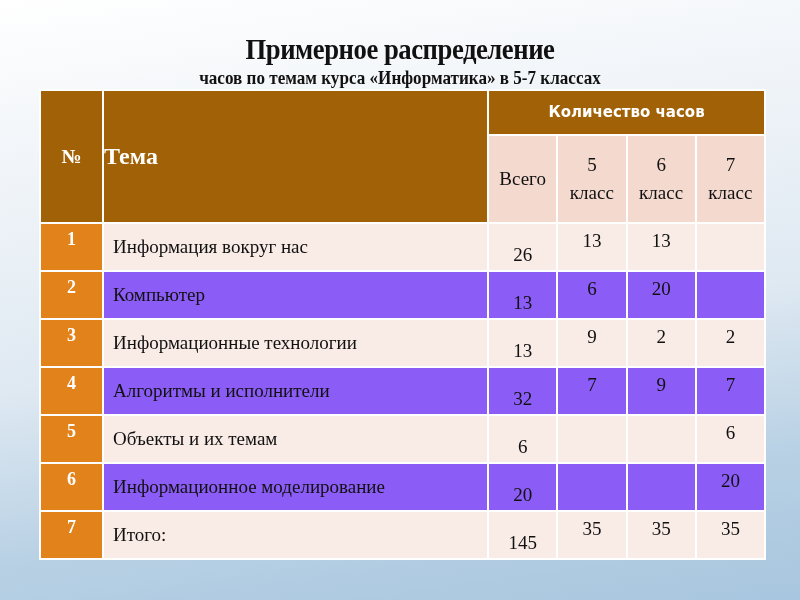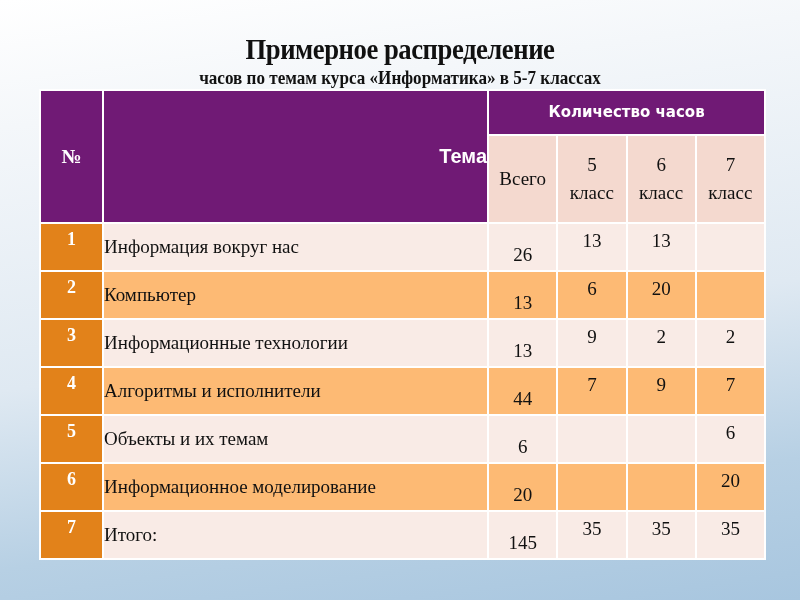--- a/index.html
+++ b/index.html
@@ -17,32 +17,32 @@
       position: absolute; left: 0; top: 67px; width: 800px; text-align: center;
       font-family: "Liberation Serif", serif; font-weight: bold; font-size: 19px;
       color: #111; transform: scaleX(0.9);
     }
     table {
       position: absolute; left: 39px; top: 89px;
       border-collapse: collapse; table-layout: fixed;
       width: 727px;
     }
     td, th { border: 2px solid #ffffff; padding: 0; }
-    .hdr { background: #701a75; color: #fff; }
+    .hdr { background: #a16207; color: #fff; }
     .hdr-num { width: 61px; height: 131px; font-family: "Liberation Serif", serif; font-weight: bold; font-size: 20px; text-align: center; vertical-align: middle; }
-    .hdr-topic { width: 383px; font-family: Liberation Sans, sans-serif; font-weight: bold; font-size: 20px; text-align: right; vertical-align: middle; }
+    .hdr-topic { width: 383px; font-family: Liberation Serif, serif; font-weight: bold; font-size: 24px; text-align: left; vertical-align: middle; }
     .hdr-hours { height: 42px; font-family: "DejaVu Sans", sans-serif; font-weight: bold; font-size: 15px; text-align: center; vertical-align: middle; }
     .sub { background: #f4d9cf; color: #111; font-size: 19px; text-align: center; vertical-align: middle; height: 85px; line-height: 28px; }
     .c-total { width: 63px; text-align: center; }
     .c-grade { width: 65px; }
     .num-cell { background: #e2821a; color: #fff; font-weight: bold; font-size: 18px; text-align: center; vertical-align: top; padding-top: 5px; }
     tr.r td.body { height: 40px; }
     tr.odd td.body { background: #f9ebe6; }
-    tr.even td.body { background: #fdba74; }
-    .topic-cell { font-size: 19px; color: #111; vertical-align: middle; text-align: left; }
+    tr.even td.body { background: #8b5cf6; }
+    .topic-cell { font-size: 19px; color: #111; padding-left: 9px; vertical-align: middle; text-align: left; }
     .total-cell { font-size: 19px; color: #111; text-align: center; vertical-align: bottom; padding-bottom: 4px; }
     .grade-cell { font-size: 19px; color: #111; text-align: center; vertical-align: top; padding-top: 6px; }
   </style>
 </head>
 <body>
 
 <div class="title">Примерное распределение</div>
 <div class="subtitle">часов по темам курса «Информатика» в 5-7 классах</div>
 
 <table>
@@ -79,21 +79,21 @@
     <td class="num-cell">3</td>
     <td class="body topic-cell">Информационные технологии</td>
     <td class="body total-cell">13</td>
     <td class="body grade-cell">9</td>
     <td class="body grade-cell">2</td>
     <td class="body grade-cell">2</td>
   </tr>
   <tr class="r even">
     <td class="num-cell">4</td>
     <td class="body topic-cell">Алгоритмы и исполнители</td>
-    <td class="body total-cell">44</td>
+    <td class="body total-cell">32</td>
     <td class="body grade-cell">7</td>
     <td class="body grade-cell">9</td>
     <td class="body grade-cell">7</td>
   </tr>
   <tr class="r odd">
     <td class="num-cell">5</td>
     <td class="body topic-cell">Объекты и их темам</td>
     <td class="body total-cell">6</td>
     <td class="body grade-cell"></td>
     <td class="body grade-cell"></td>

